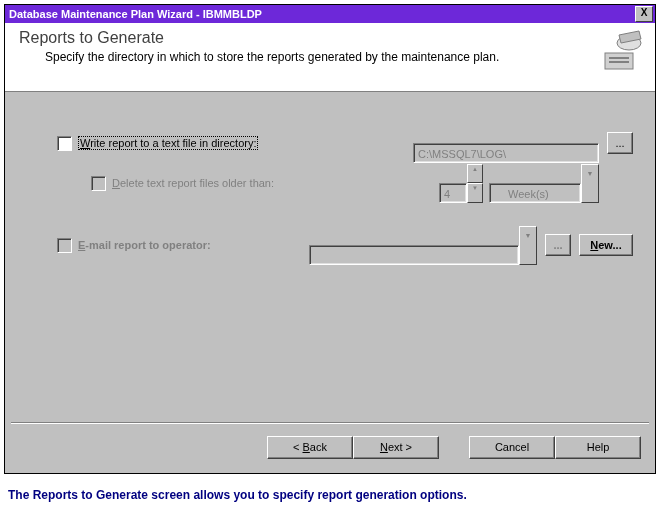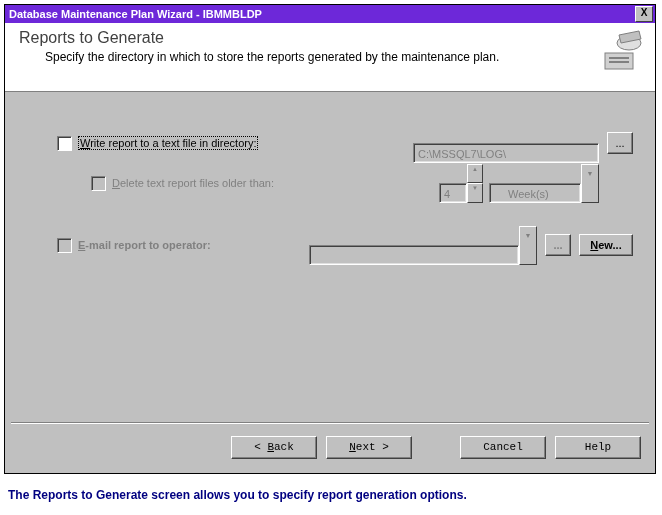--- a/index.html
+++ b/index.html
@@ -162,23 +162,22 @@
     color: #808080;
   }
   .hr {
     border-top: 1px solid #808080;
     border-bottom: 1px solid #fff;
     margin: 0 6px;
   }
   .footer-btns {
     display: flex;
     justify-content: flex-end;
-    gap: 9px;
+    gap: 0;
     padding: 12px 14px 14px 14px;
-    font-family: Liberation Mono, monospace;
   }
   .footer-btns .btn {
     width: 86px;
     height: 23px;
   }
   .footer-btns .gap { width: 30px; }
   .caption {
     color: #000080;
     font-weight: bold;
     font-size: 12px;

